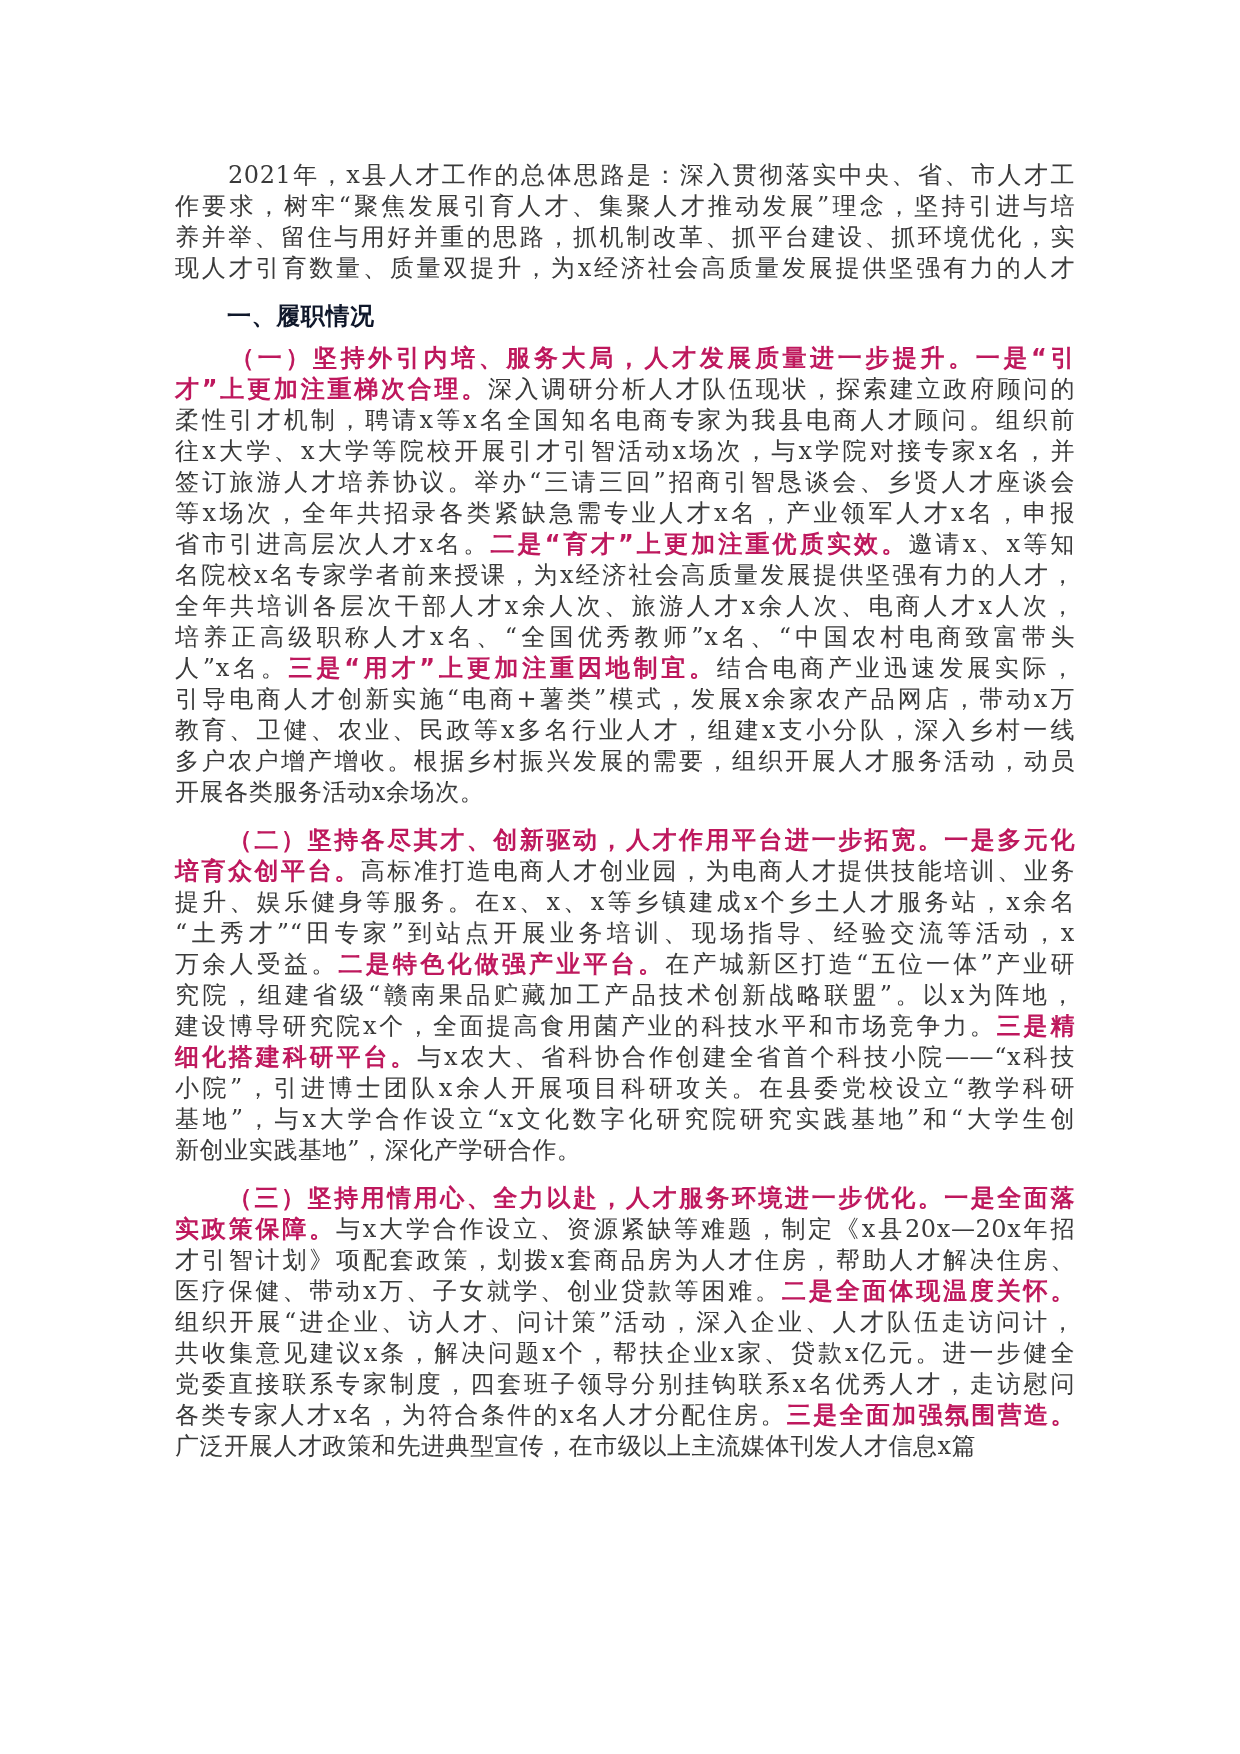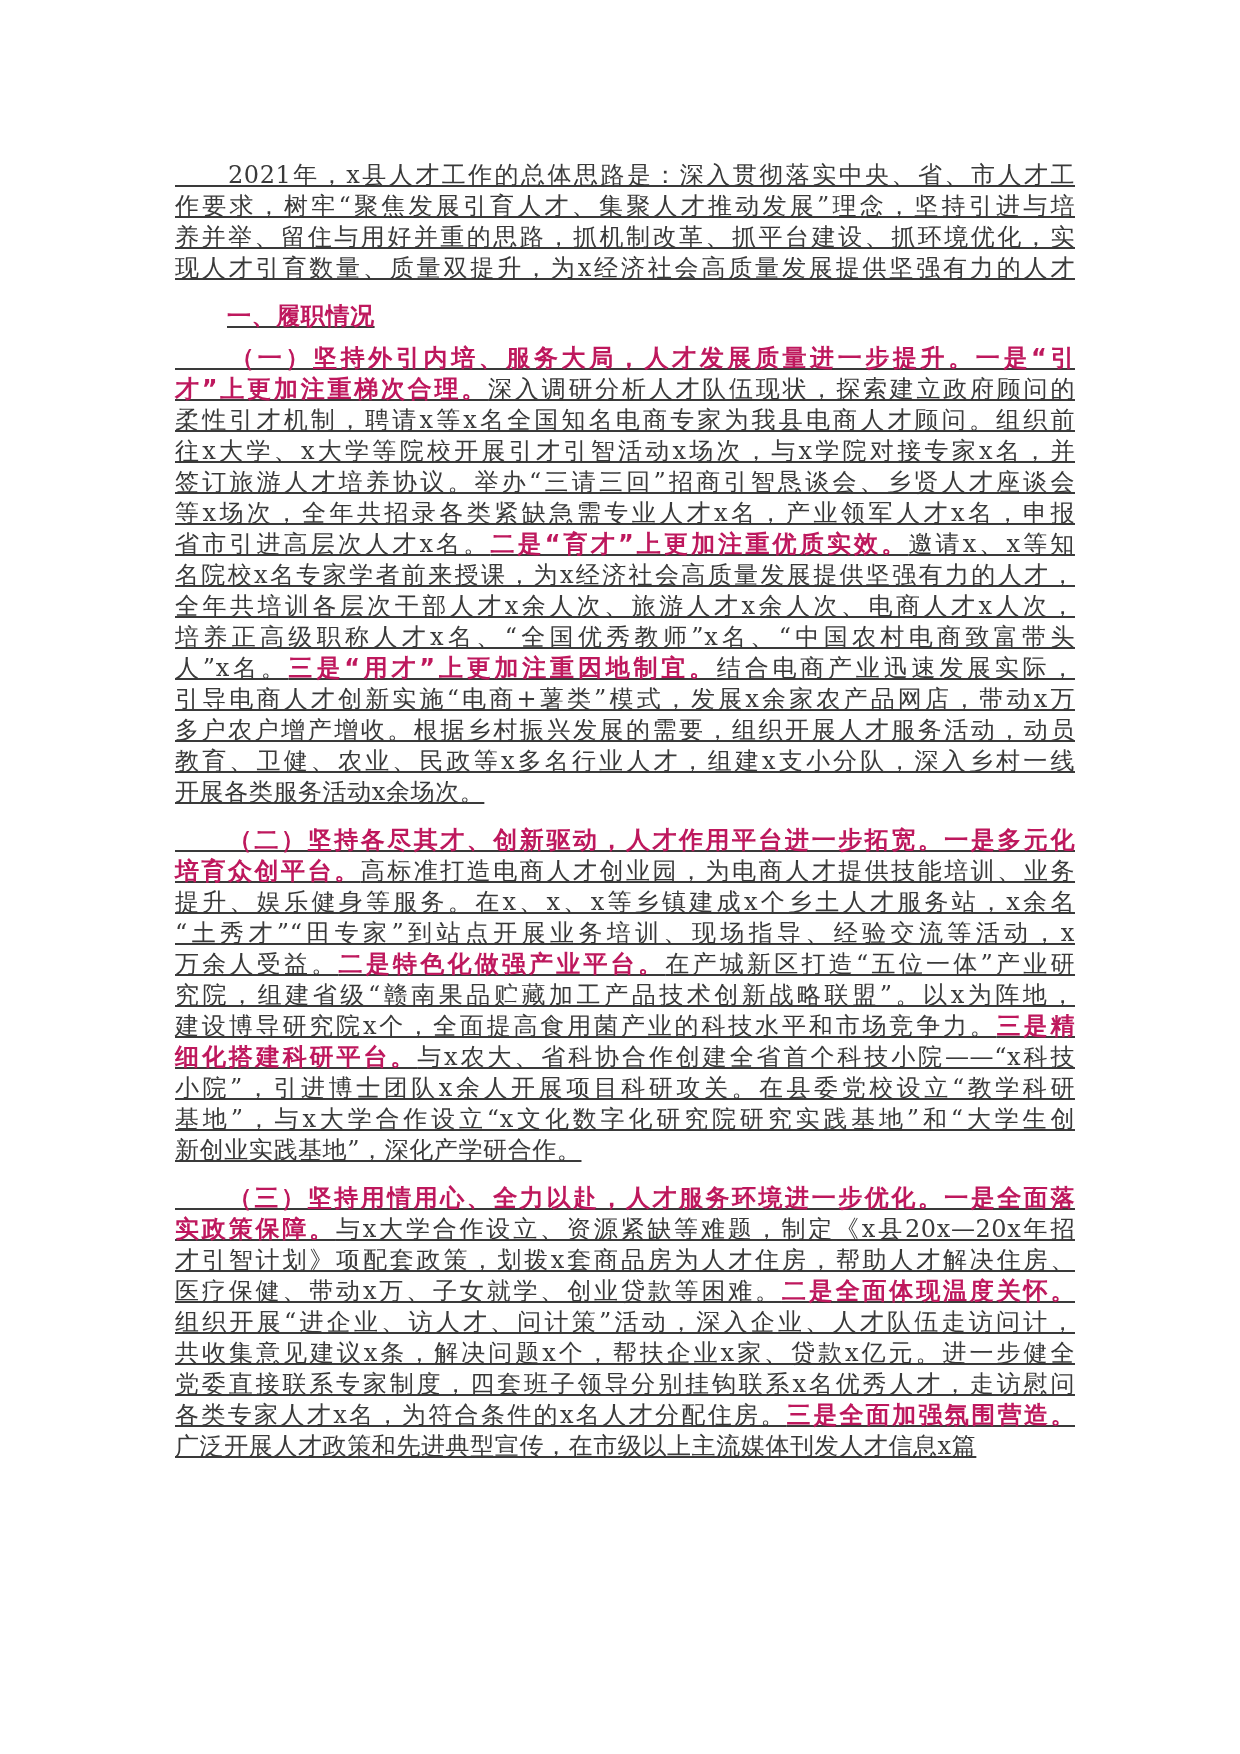--- a/index.html
+++ b/index.html
@@ -13,21 +13,20 @@
     position: relative;
     overflow: hidden;
     font-family: "DejaVu Serif", "Liberation Serif", serif;
     color: #3a3a3a;
   }
   .page {
     position: absolute;
     left: 175px;
     top: 160px;
     width: 900px;
-    text-decoration: underline;
   }
   .para {
     margin: 0 0 17px 0;
   }
   .line {
     display: block;
     height: 31px;
     line-height: 31px;
     font-size: 24px;
     white-space: nowrap;
@@ -36,21 +35,21 @@
   .line.justify {
     text-align: justify;
     text-align-last: justify;
   }
   .heading {
     margin: 0 0 11px 0;
     height: 31px;
     line-height: 31px;
     font-size: 24px;
     font-weight: bold;
-    color: #be185d;
+    color: #0f172a;
     padding-left: 52px;
     font-family: "DejaVu Sans", "Liberation Sans", sans-serif;
     letter-spacing: 0.6px;
   }
   .b {
     font-weight: bold;
     color: #be185d;
     font-family: "DejaVu Sans", "Liberation Sans", sans-serif;
   }
 </style>
@@ -71,22 +70,22 @@
       <span class="line justify"><span>柔性引才机制，聘请x等x名全国知名电商专家为我县电商人才顾问。组织前</span></span>
       <span class="line justify"><span>往x大学、x大学等院校开展引才引智活动x场次，与x学院对接专家x名，并</span></span>
       <span class="line justify"><span>签订旅游人才培养协议。举办“三请三回”招商引智恳谈会、乡贤人才座谈会</span></span>
       <span class="line justify"><span>等x场次，全年共招录各类紧缺急需专业人才x名，产业领军人才x名，申报</span></span>
       <span class="line justify"><span>省市引进高层次人才x名。</span><span class="b">二是“育才”上更加注重优质实效。</span><span>邀请x、x等知</span></span>
       <span class="line justify"><span>名院校x名专家学者前来授课，为x经济社会高质量发展提供坚强有力的人才，</span></span>
       <span class="line justify"><span>全年共培训各层次干部人才x余人次、旅游人才x余人次、电商人才x人次，</span></span>
       <span class="line justify"><span>培养正高级职称人才x名、“全国优秀教师”x名、“中国农村电商致富带头</span></span>
       <span class="line justify"><span>人”x名。</span><span class="b">三是“用才”上更加注重因地制宜。</span><span>结合电商产业迅速发展实际，</span></span>
       <span class="line justify"><span>引导电商人才创新实施“电商+薯类”模式，发展x余家农产品网店，带动x万</span></span>
+      <span class="line justify"><span>教育、卫健、农业、民政等x多名行业人才，组建x支小分队，深入乡村一线</span></span>
       <span class="line justify"><span>多户农户增产增收。根据乡村振兴发展的需要，组织开展人才服务活动，动员</span></span>
-      <span class="line justify"><span>教育、卫健、农业、民政等x多名行业人才，组建x支小分队，深入乡村一线</span></span>
       <span class="line"><span>开展各类服务活动x余场次。</span></span>
     </div>
   <div class="para" id="para2">
       <span class="line justify"><span class="b">　　（二）坚持各尽其才、创新驱动，人才作用平台进一步拓宽。一是多元化</span></span>
       <span class="line justify"><span class="b">培育众创平台。</span><span>高标准打造电商人才创业园，为电商人才提供技能培训、业务</span></span>
       <span class="line justify"><span>提升、娱乐健身等服务。在x、x、x等乡镇建成x个乡土人才服务站，x余名</span></span>
       <span class="line justify"><span>“土秀才”“田专家”到站点开展业务培训、现场指导、经验交流等活动，x</span></span>
       <span class="line justify"><span>万余人受益。</span><span class="b">二是特色化做强产业平台。</span><span>在产城新区打造“五位一体”产业研</span></span>
       <span class="line justify"><span>究院，组建省级“赣南果品贮藏加工产品技术创新战略联盟”。以x为阵地，</span></span>
       <span class="line justify"><span>建设博导研究院x个，全面提高食用菌产业的科技水平和市场竞争力。</span><span class="b">三是精</span></span>

